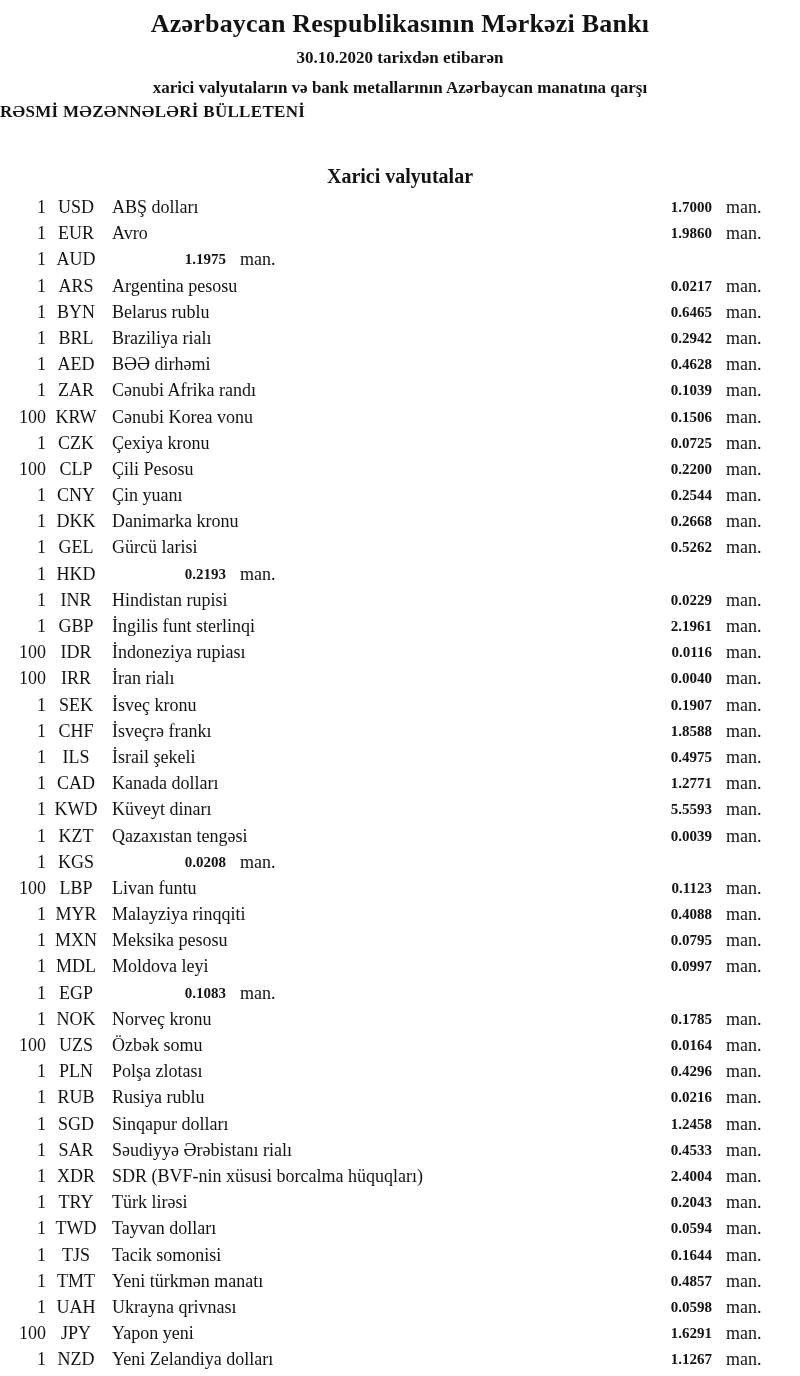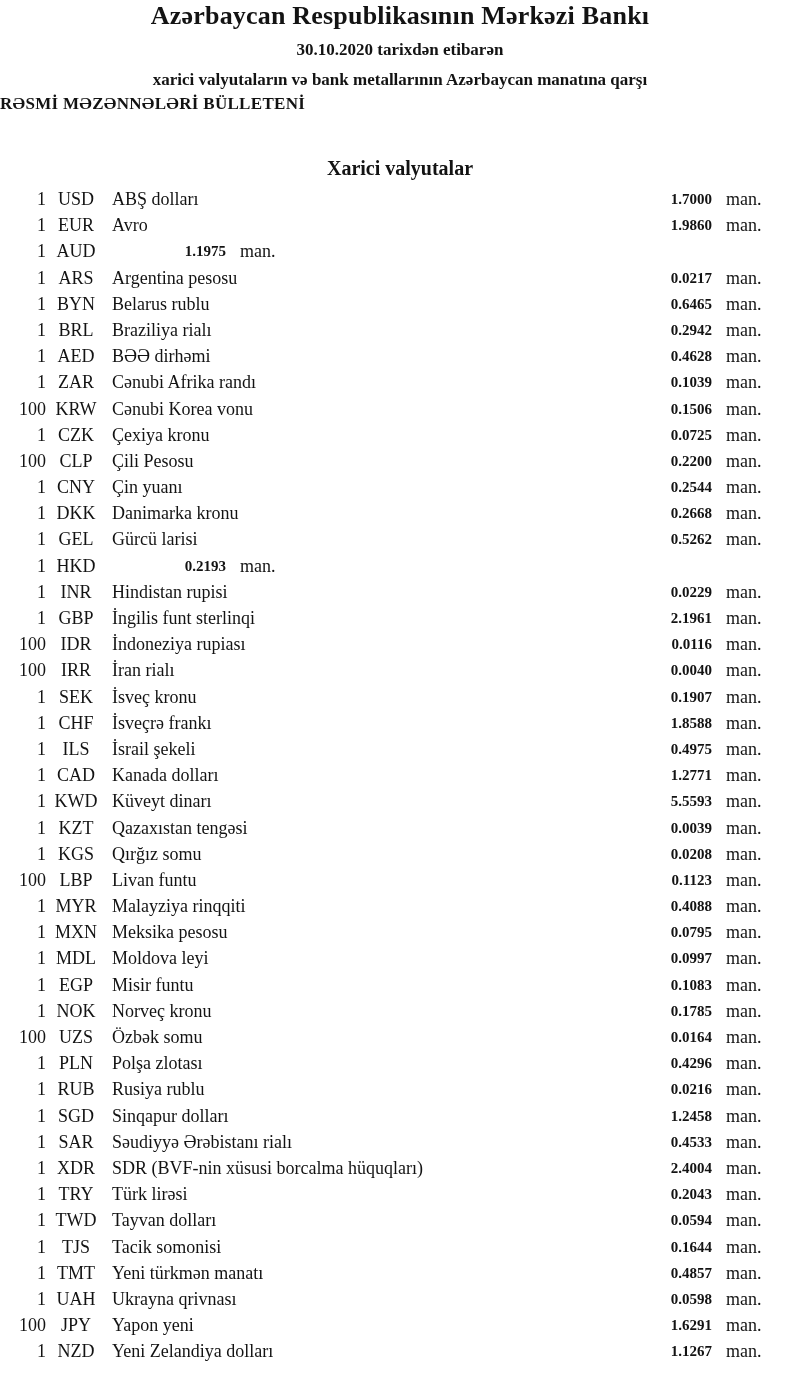--- a/index.html
+++ b/index.html
@@ -11,20 +11,21 @@
     width: 800px;
     height: 1376px;
     overflow: hidden;
     font-family: "Liberation Serif", serif;
     color: #131313;
   }
   .page {
     width: 800px;
     height: 1376px;
     box-sizing: border-box;
+    padding-top: 8px;
   }
   .title {
     font-size: 26px;
     font-weight: bold;
     text-align: center;
     line-height: 32px;
     letter-spacing: 0.2px;
   }
   .dateline {
     margin-top: 8px;
@@ -300,21 +301,20 @@
     <span class="qty">1</span>
     <span class="code">KZT</span>
     <span class="name">Qazaxıstan tengəsi</span>
     <span class="rate">0.0039</span>
     <span class="man">man.</span>
   </div>
 
   <div class="row">
     <span class="qty">1</span>
     <span class="code">KGS</span>
-    <span class="name">Qırğız somu</span>
     <span class="rate">0.0208</span>
     <span class="man">man.</span>
   </div>
 
   <div class="row">
     <span class="qty">100</span>
     <span class="code">LBP</span>
     <span class="name">Livan funtu</span>
     <span class="rate">0.1123</span>
     <span class="man">man.</span>
@@ -340,21 +340,20 @@
     <span class="qty">1</span>
     <span class="code">MDL</span>
     <span class="name">Moldova leyi</span>
     <span class="rate">0.0997</span>
     <span class="man">man.</span>
   </div>
 
   <div class="row">
     <span class="qty">1</span>
     <span class="code">EGP</span>
-    <span class="name">Misir funtu</span>
     <span class="rate">0.1083</span>
     <span class="man">man.</span>
   </div>
 
   <div class="row">
     <span class="qty">1</span>
     <span class="code">NOK</span>
     <span class="name">Norveç kronu</span>
     <span class="rate">0.1785</span>
     <span class="man">man.</span>

